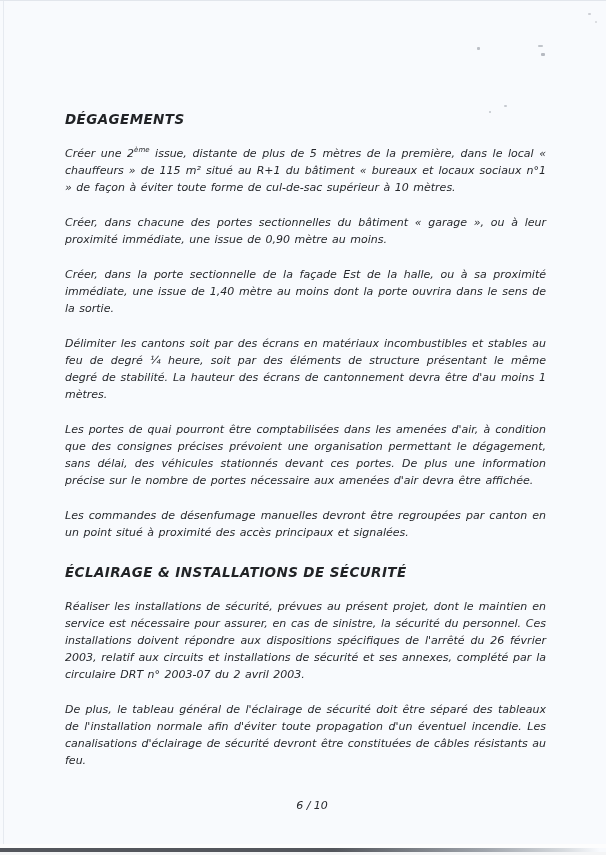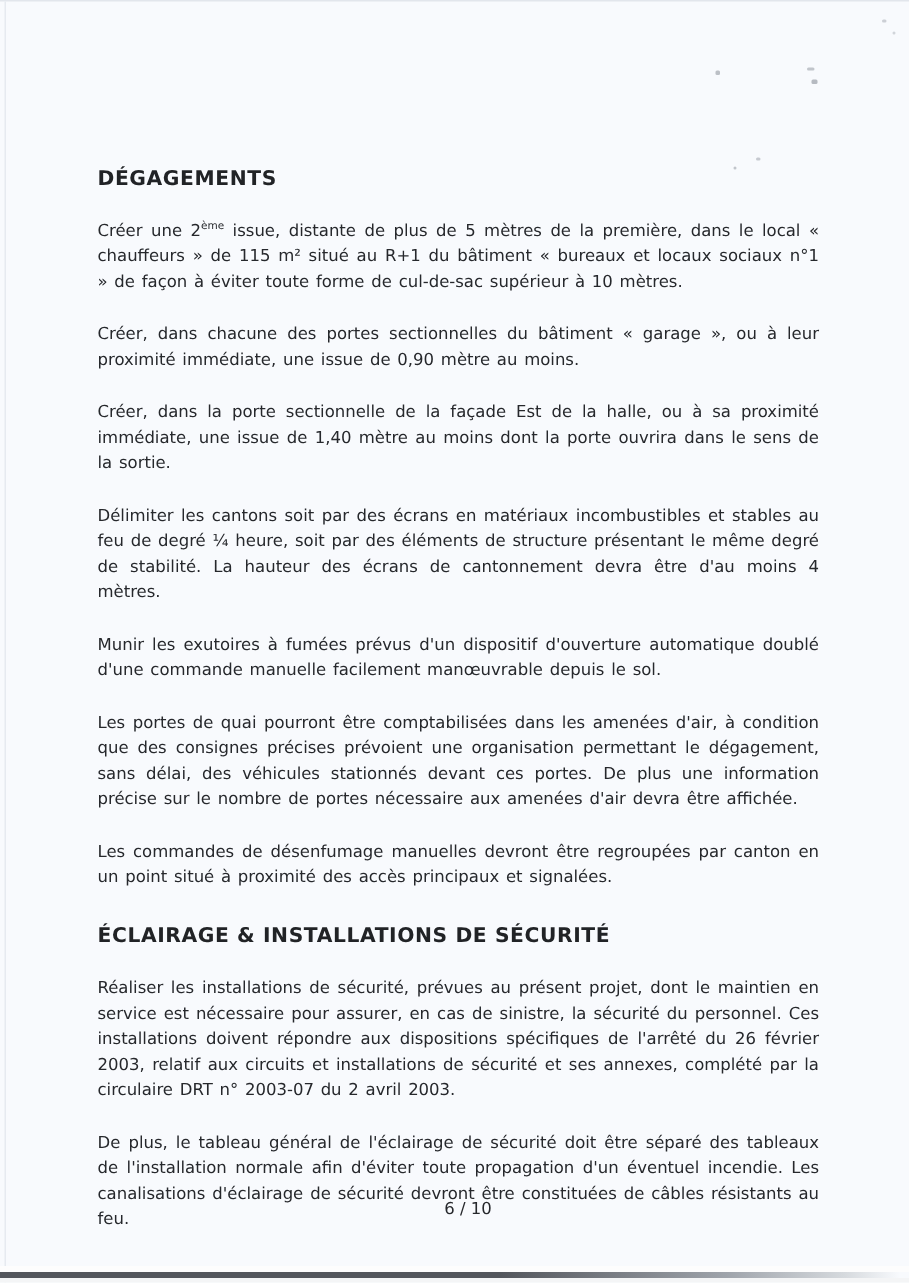--- a/index.html
+++ b/index.html
@@ -9,20 +9,21 @@
     font-family: "DejaVu Sans", "Liberation Sans", sans-serif;
     overflow: hidden;
   }
   .scan-page {
     position: relative;
     width: 606px; height: 855px;
     background: #f8fafd;
     border-top: 1px solid #e2e6ec;
     box-sizing: border-box;
     color: #26282c;
+    font-style: italic;
   }
   .scan-page::before { 
     content: "";
     position: absolute; left: 3px; top: 0; bottom: 0;
     width: 1px; background: #e6eaf0;
   }
   .content {
     position: absolute;
     left: 65px; top: 110px;
     width: 481px;
@@ -94,23 +95,22 @@
     <h2 class="section-heading">DÉGAGEMENTS</h2>
 
     <p class="body-par"><span>Créer une 2</span><sup class="ord">ème</sup><span> issue, distante de plus de 5 mètres de la première, dans le local « chauffeurs » de 115 m² situé au R+1 du bâtiment  « bureaux et locaux sociaux n°1 » de façon à éviter toute forme de cul-de-sac supérieur à 10 mètres.</span></p>
 
     <p class="body-par">Créer, dans chacune des portes sectionnelles du bâtiment « garage », ou à leur proximité immédiate, une issue de 0,90 mètre au moins.</p>
 
     <p class="body-par">Créer, dans la porte sectionnelle de la façade Est de la halle, ou à sa proximité immédiate, une issue de 1,40 mètre au moins dont la porte ouvrira dans le sens de la sortie.</p>
 
 
 
-    <p class="body-par">Délimiter les cantons soit par des écrans en matériaux incombustibles et stables au feu de degré ¼ heure, soit par des éléments de structure présentant le même degré de stabilité. La hauteur des écrans de cantonnement devra être d'au moins 4 mètres.</p>
+    <p class="body-par">Délimiter les cantons soit par des écrans en matériaux incombustibles et stables au feu de degré ¼ heure, soit par des éléments de structure présentant le même degré de stabilité. La hauteur des écrans de cantonnement devra être d'au moins 1 mètres.</p>
 
-    <p class="body-par">Munir les exutoires à fumées prévus d'un dispositif d'ouverture automatique doublé d'une commande manuelle facilement manœuvrable depuis le sol.</p>
 
     <p class="body-par">Les portes de quai pourront être comptabilisées dans les amenées d'air, à condition que des consignes précises prévoient une organisation permettant le dégagement, sans délai, des véhicules stationnés devant ces portes. De plus une information précise sur le nombre de portes nécessaire aux amenées d'air devra être affichée.</p>
 
     <p class="body-par">Les commandes de désenfumage manuelles devront être regroupées par canton en un point situé à proximité des accès principaux et signalées.</p>
 
     <h2 class="section-heading">ÉCLAIRAGE &amp; INSTALLATIONS DE SÉCURITÉ</h2>
 
     <p class="body-par">Réaliser les installations de sécurité, prévues au présent projet, dont le maintien en service est nécessaire pour assurer, en cas de sinistre, la sécurité du personnel. Ces installations doivent répondre aux dispositions spécifiques de l'arrêté du 26 février 2003, relatif aux circuits et installations de sécurité et ses annexes, complété par la circulaire DRT n° 2003-07 du 2 avril 2003.</p>
 
     <p class="body-par">De plus, le tableau général de l'éclairage de sécurité doit être séparé des tableaux de l'installation normale afin d'éviter toute propagation d'un éventuel incendie. Les canalisations d'éclairage de sécurité devront être constituées de câbles résistants au feu.</p>

